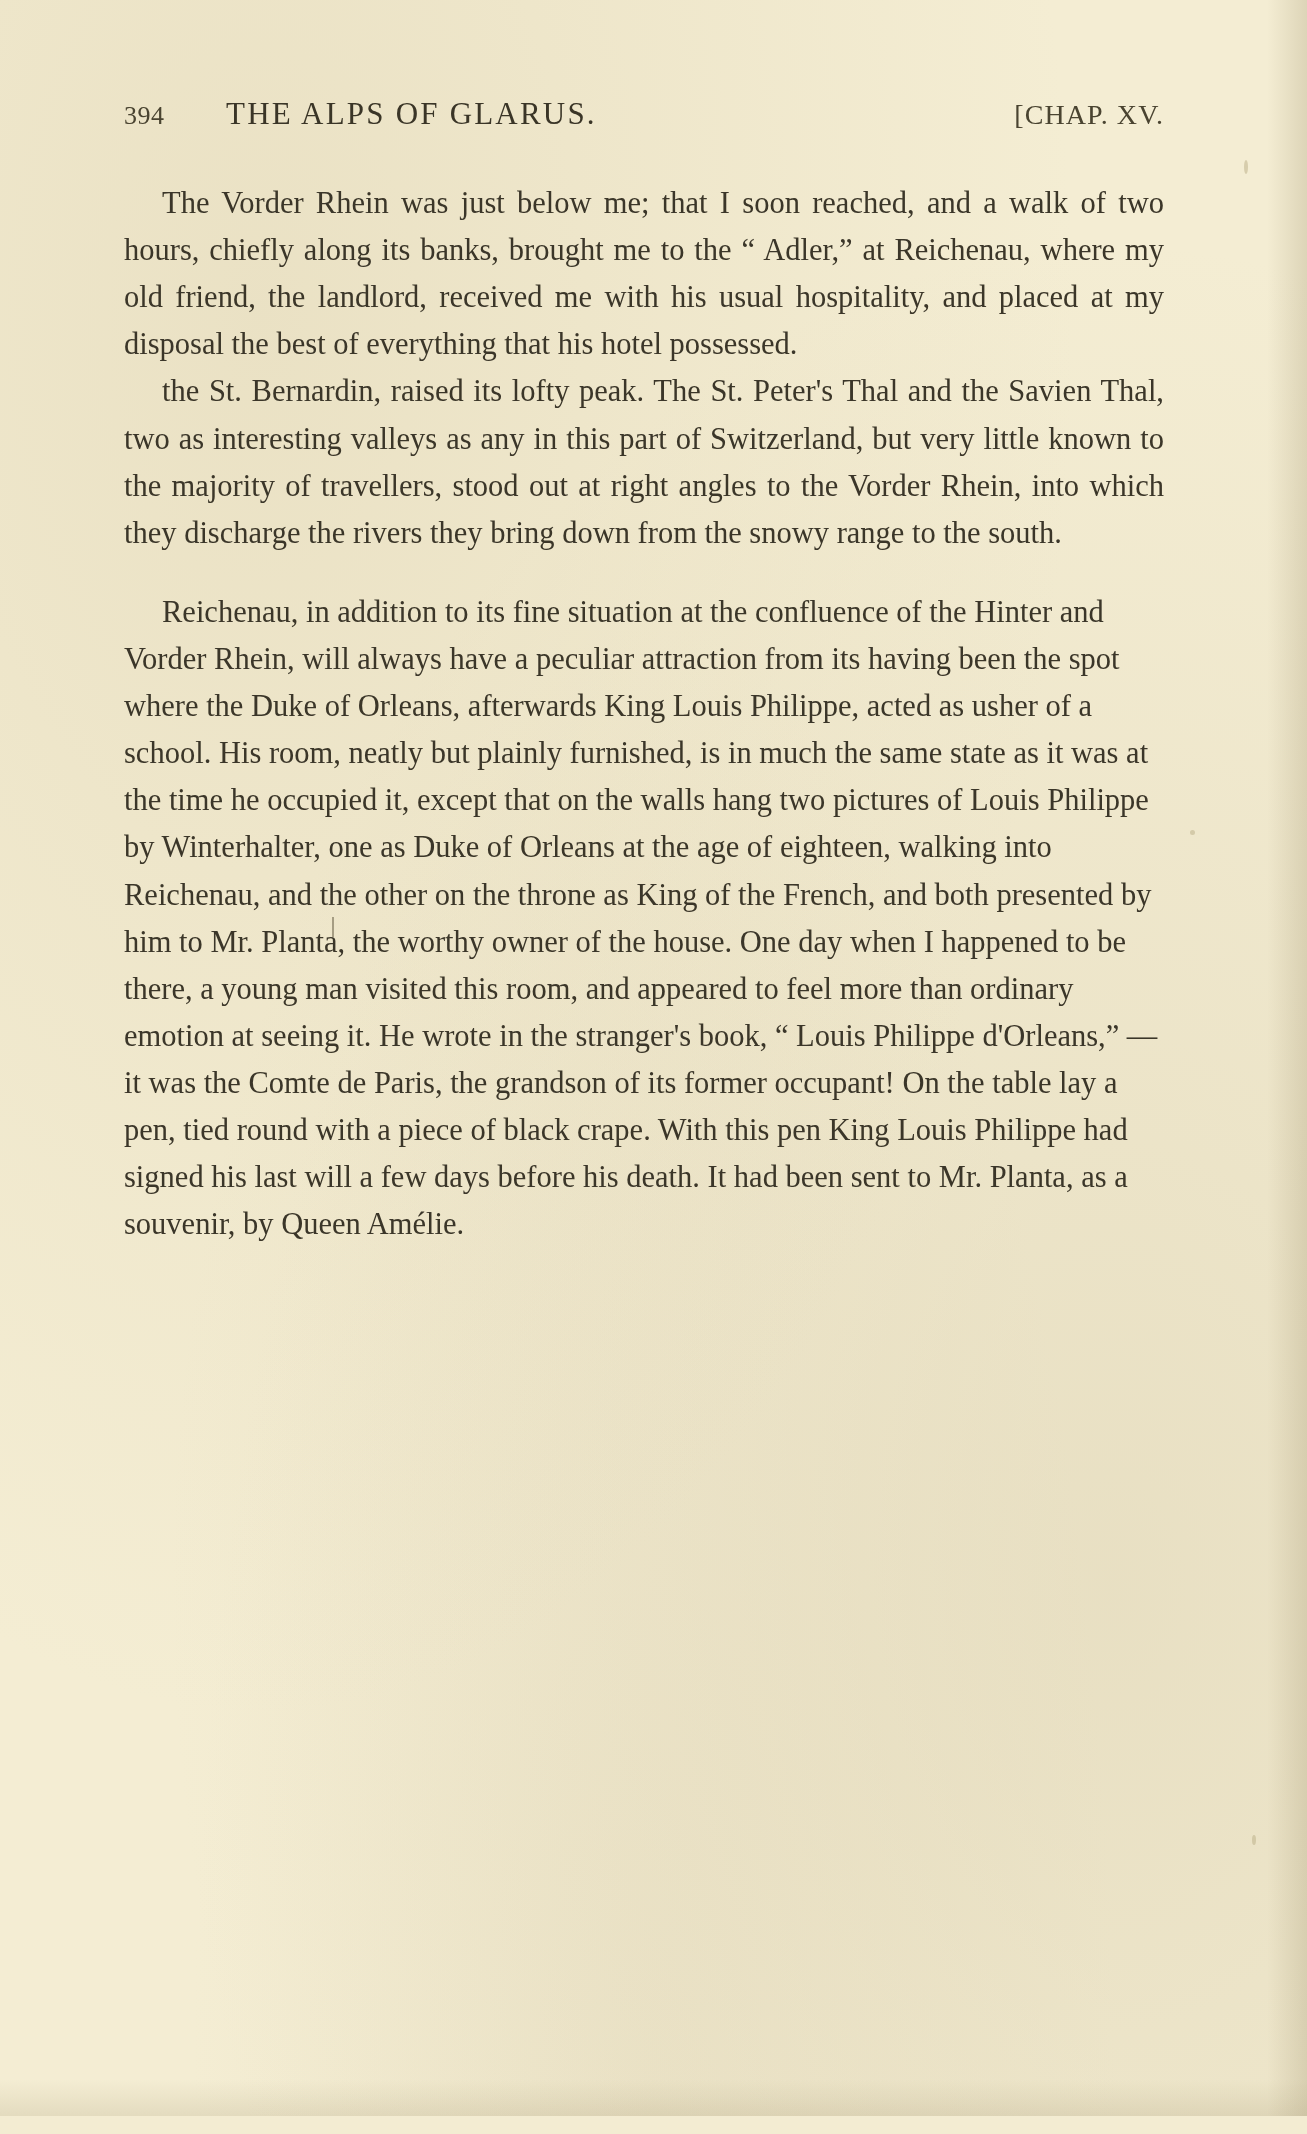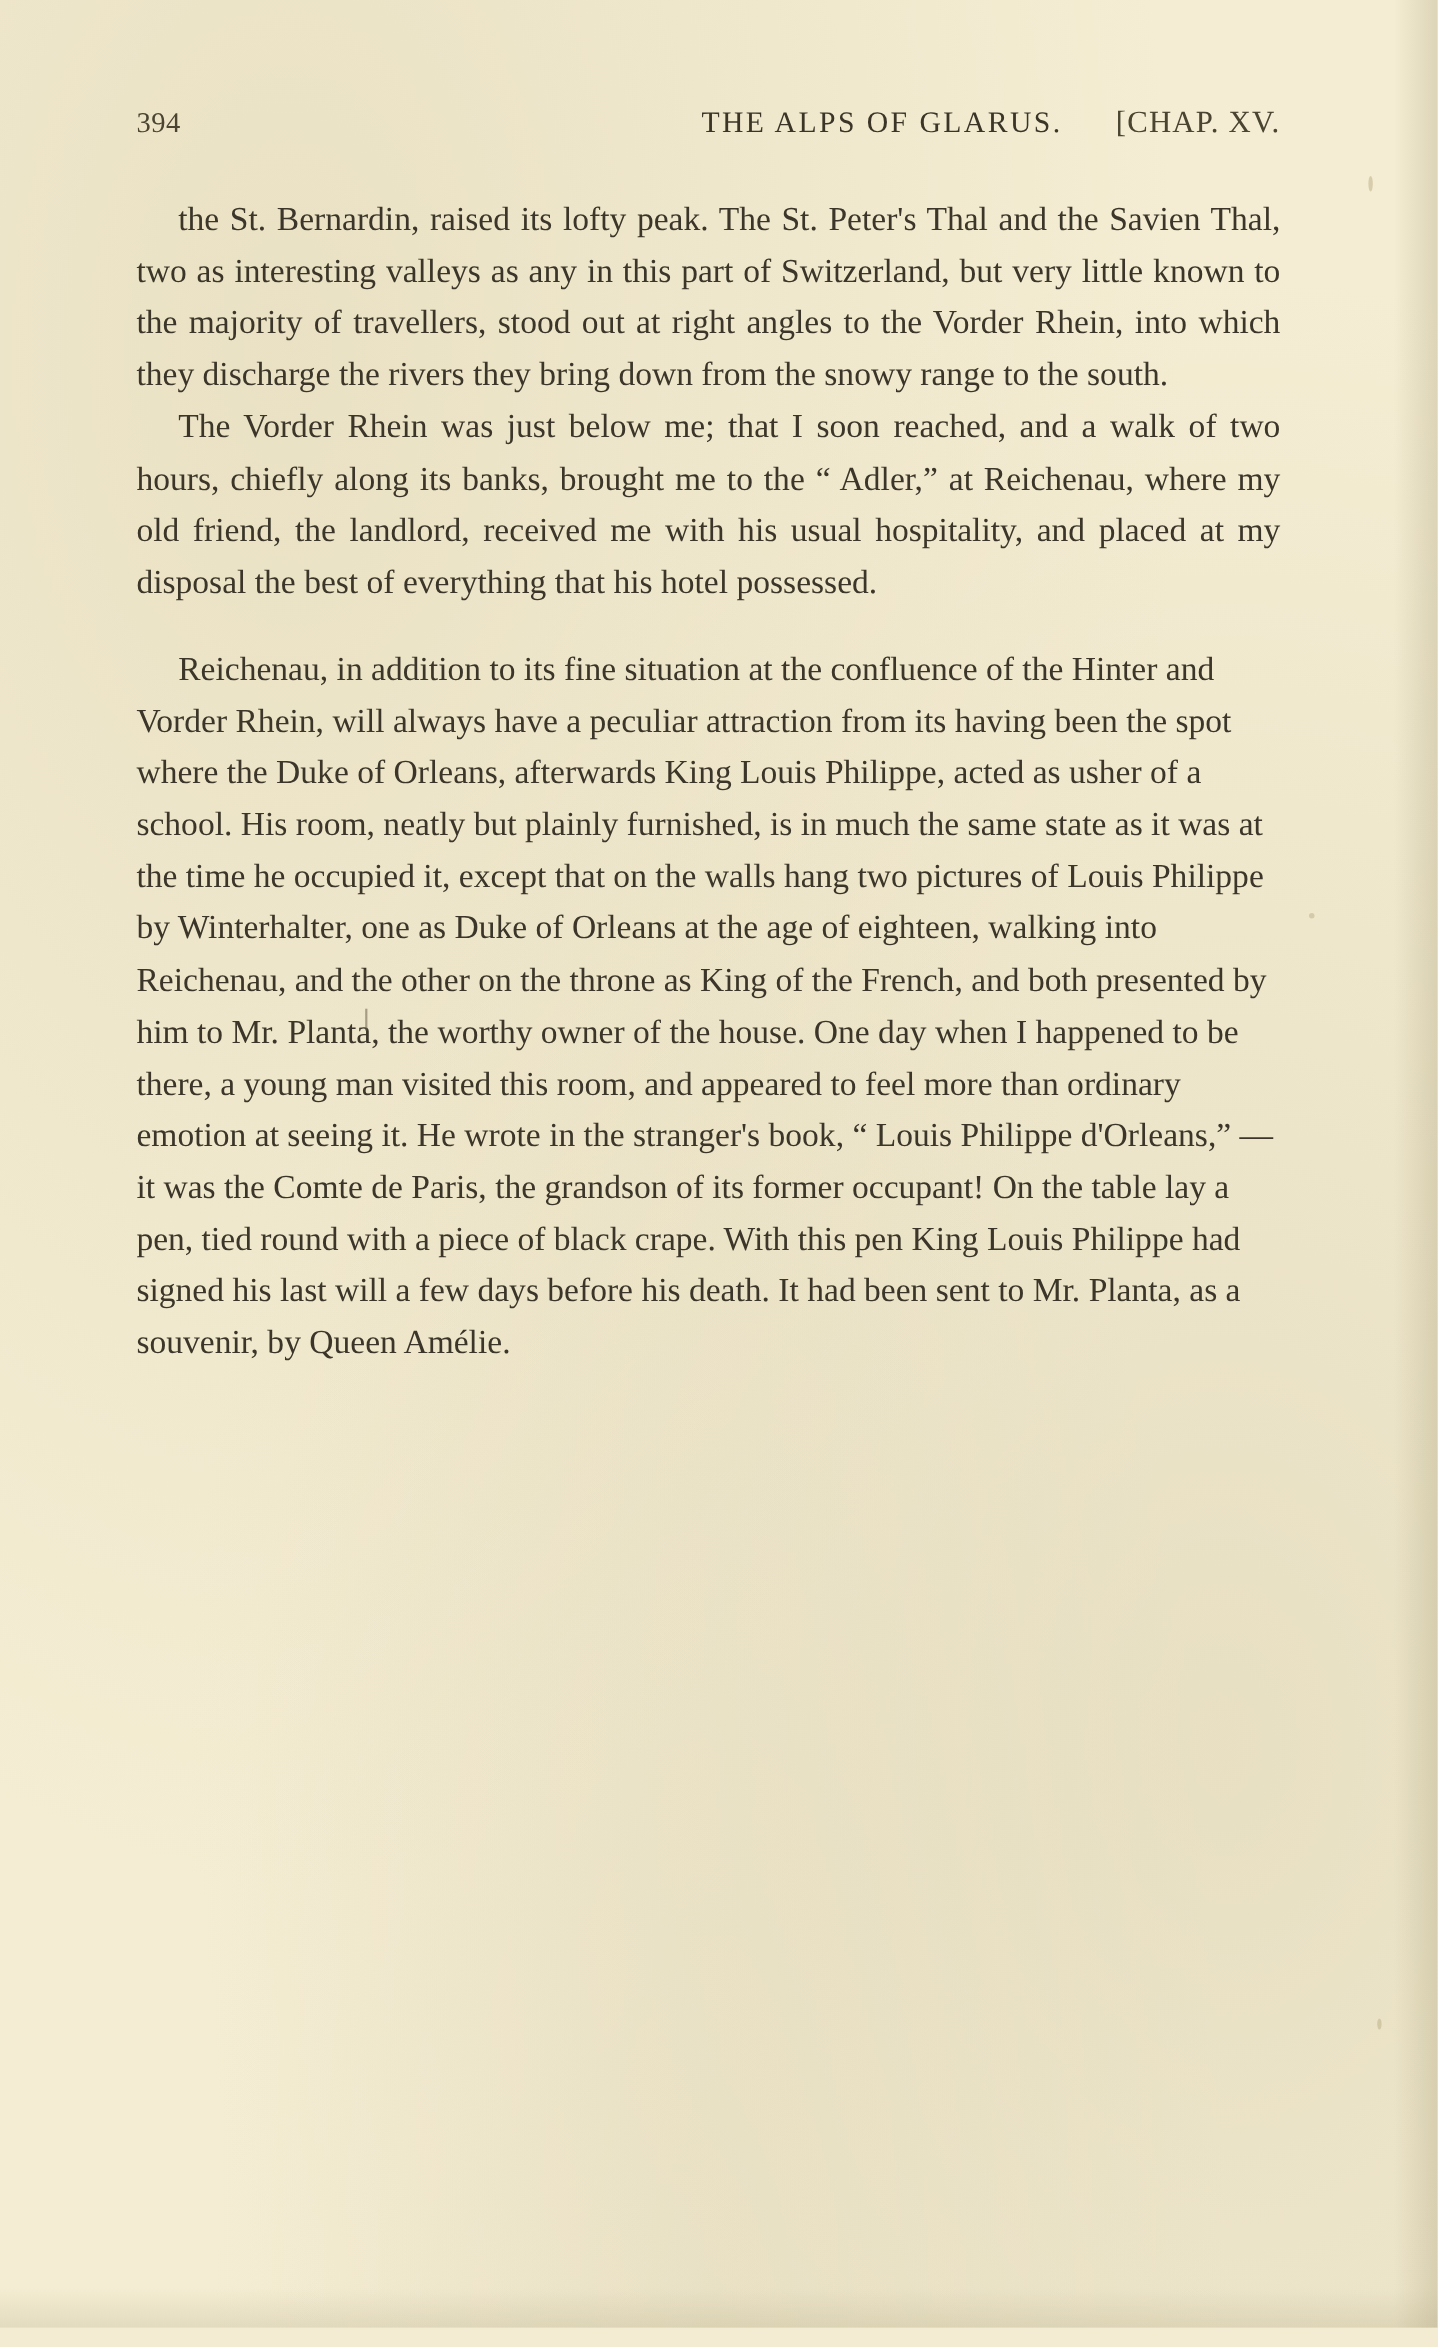--- a/index.html
+++ b/index.html
@@ -38,24 +38,24 @@
     width: 1040px;
     margin-bottom: 48px;
   }
   .folio {
     font-size: 26px;
     letter-spacing: 0.5px;
     color: #4a4431;
     width: 120px;
   }
   .running-title {
-    font-size: 27px;
+    font-size: 31px;
     letter-spacing: 2.2px;
     color: #3a3527;
-    text-align: right;
+    text-align: left;
     flex: 1;
     white-space: nowrap;
     transform: translateX(-18px);
   }
   .chapter-mark {
     font-size: 28px;
     letter-spacing: 1.1px;
     color: #4a4431;
     width: 180px;
     text-align: right;
@@ -109,22 +109,22 @@
 
   <div class="page-inner">
 
     <div class="header">
       <div class="folio">394</div>
       <div class="running-title">THE ALPS OF GLARUS.</div>
       <div class="chapter-mark">[CHAP. XV.</div>
     </div>
 
     <div class="body-text">
+      <p>The Vorder Rhein was just below me; that I soon reached, and a walk of two hours, chiefly along its banks, brought me to the “ Adler,” at Reichenau, where my old friend, the landlord, received me with his usual hospitality, and placed at my disposal the best of everything that his hotel possessed.</p>
       <p>the St. Bernardin, raised its lofty peak. The St. Peter's Thal and the Savien Thal, two as interesting valleys as any in this part of Switzerland, but very little known to the majority of travellers, stood out at right angles to the Vorder Rhein, into which they discharge the rivers they bring down from the snowy range to the south.</p>
-      <p>The Vorder Rhein was just below me; that I soon reached, and a walk of two hours, chiefly along its banks, brought me to the “ Adler,” at Reichenau, where my old friend, the landlord, received me with his usual hospitality, and placed at my disposal the best of everything that his hotel possessed.</p>
       <p class="last">Reichenau, in addition to its fine situation at the confluence of the Hinter and Vorder Rhein, will always have a peculiar attraction from its having been the spot where the Duke of Orleans, afterwards King Louis Philippe, acted as usher of a school. His room, neatly but plainly furnished, is in much the same state as it was at the time he occupied it, except that on the walls hang two pictures of Louis Philippe by Winterhalter, one as Duke of Orleans at the age of eighteen, walking into Reichenau, and the other on the throne as King of the French, and both presented by him to Mr. Planta, the worthy owner of the house. One day when I happened to be there, a young man visited this room, and appeared to feel more than ordinary emotion at seeing it. He wrote in the stranger's book, “ Louis Philippe d'Orleans,” — it was the Comte de Paris, the grandson of its former occupant! On the table lay a pen, tied round with a piece of black crape. With this pen King Louis Philippe had signed his last will a few days before his death. It had been sent to Mr. Planta, as a souvenir, by Queen Amélie.</p>
     </div>
 
   </div>
 
   <div class="tick"></div>
 
   <div class="speck" style="left:1190px; top:830px; width:5px; height:5px;"></div>
   <div class="speck" style="left:1252px; top:1835px; width:4px; height:10px;"></div>
   <div class="speck" style="left:1244px; top:160px; width:4px; height:14px;"></div>

